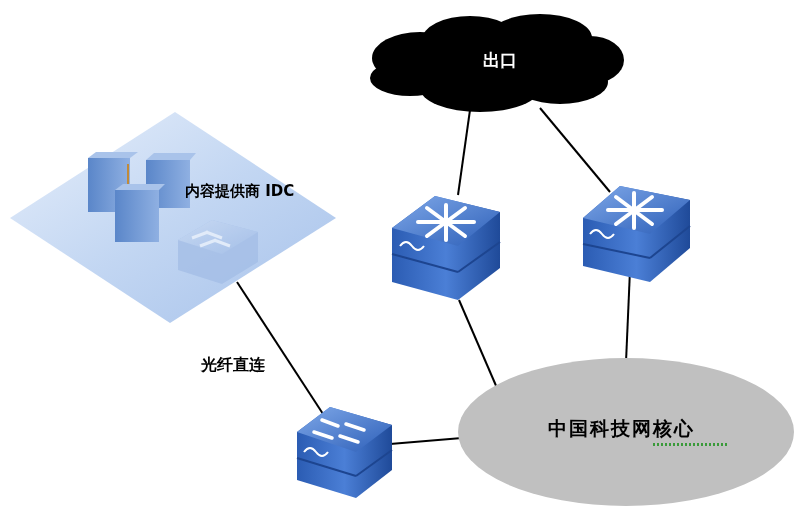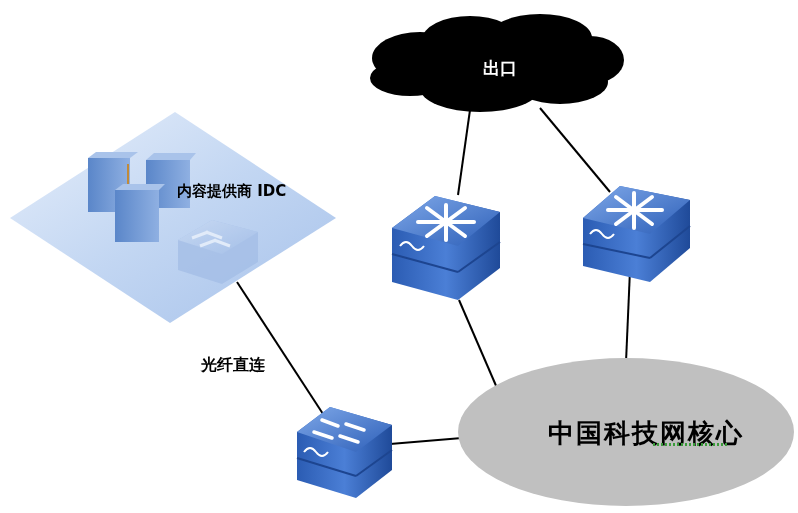--- a/index.html
+++ b/index.html
@@ -1,23 +1,23 @@
 <!DOCTYPE html>
 <html><head>
 <meta charset="utf-8">
 <style>
   html, body { margin: 0; padding: 0; background: #ffffff; }
   body { width: 798px; height: 513px; position: relative; overflow: hidden;
          font-family: "DejaVu Sans", sans-serif; }
   svg#diagram { position: absolute; left: 0; top: 0; }
   .label { position: absolute; font-weight: bold; color: #000; white-space: nowrap; }
-  .cloud-label { color: #ffffff; font-size: 17px; margin-top: 8px; }
+  .cloud-label { color: #ffffff; font-size: 17px; }
   .idc-label { font-size: 15px; }
   .fiber-label { font-size: 16px; margin-left: 8px; }
-  .core-label { font-size: 26px; letter-spacing: 2px; }
+  .core-label { font-size: 19px; letter-spacing: 2px; }
   .squiggle { position: absolute; height: 3px;
     background: repeating-linear-gradient(90deg, #3a9a3a 0 2px, transparent 2px 4px); }
 </style>
 </head>
 <body>
 
 <svg id="diagram" width="798" height="513" viewBox="0 0 798 513">
   <defs>
     <linearGradient id="planeGrad" x1="0" y1="0" x2="1" y2="1">
       <stop offset="0" stop-color="#e4edfa"></stop>
@@ -126,16 +126,16 @@
       <line x1="314" y1="432" x2="332" y2="438"></line>
       <line x1="340" y1="436" x2="358" y2="442"></line>
     </g>
     <path d="M304 452 q6 -8 12 0 q6 8 12 0" stroke="#fff" stroke-width="2" fill="none"></path>
   </g>
 
   <ellipse cx="626" cy="432" rx="168" ry="74" fill="#c0c0c0"></ellipse>
 </svg>
 
 <div class="label cloud-label" style="left:483px;top:49px;">出口</div>
-<div class="label idc-label" style="left:177px;top:182px;">内容提供商 IDC</div>
+<div class="label idc-label" style="left:185px;top:182px;">内容提供商 IDC</div>
 <div class="label fiber-label" style="left:193px;top:355px;">光纤直连</div>
 <div class="label core-label" style="left:548px;top:416px;">中国科技网核心</div>
 <div class="squiggle" style="left:653px;top:443px;width:76px;"></div>
 
 </body></html>

